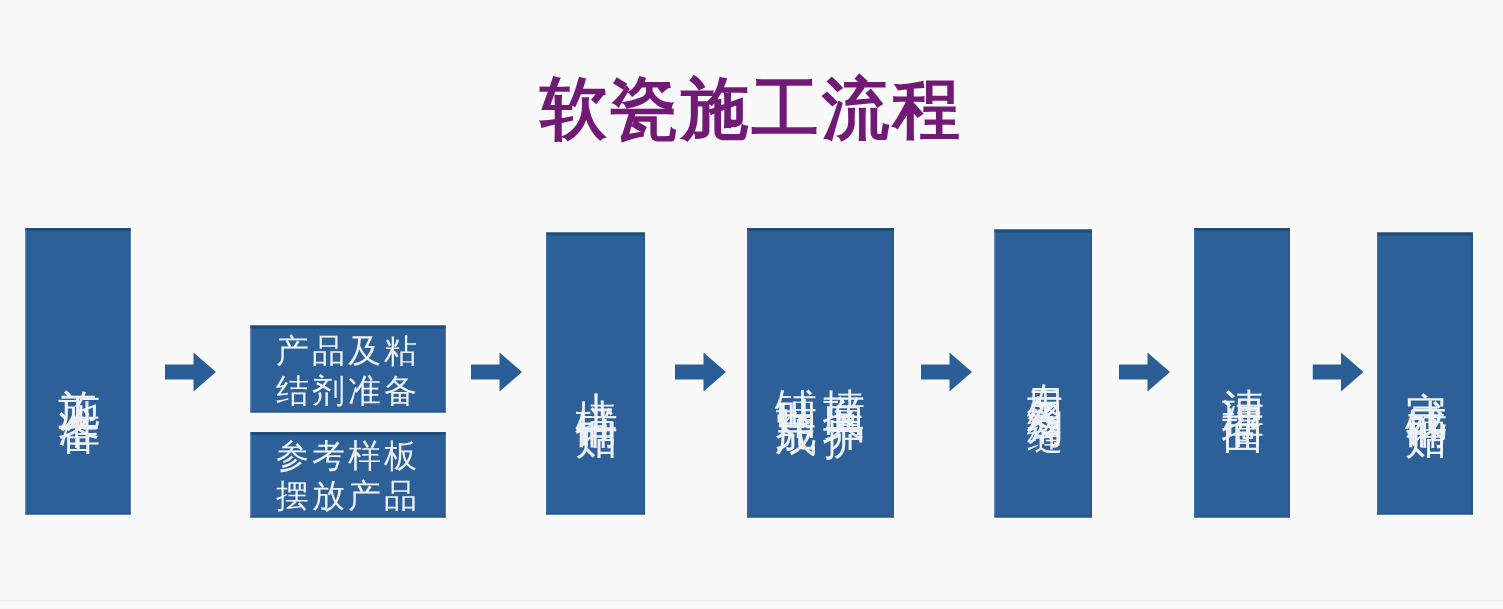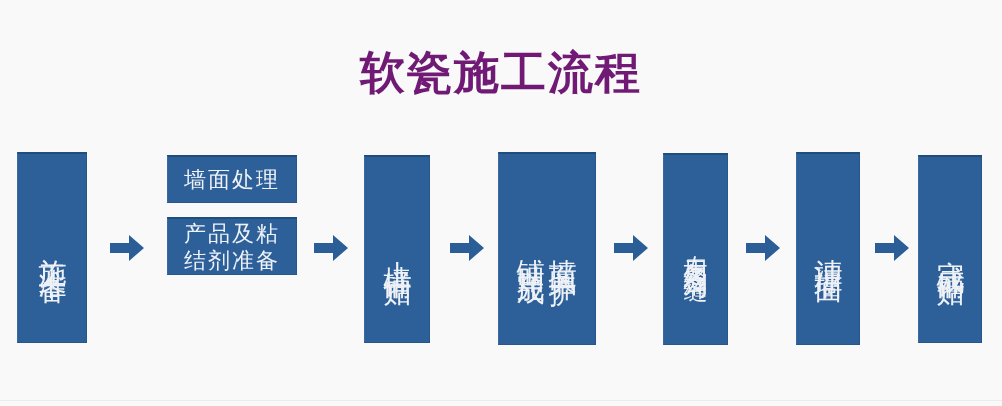--- a/index.html
+++ b/index.html
@@ -108,29 +108,30 @@
   <div class="box" style="left:17px; top:152px; width:70px; height:191px;">
     <div class="vtext">施工准备</div>
   </div>
 
   <div class="arrow" style="left:110px; top:233px;">
     <svg viewBox="0 0 34 30" xmlns="http://www.w3.org/2000/svg" aria-hidden="true">
       <path d="M0 10 L19 10 L19 2 L34 15 L19 28 L19 20 L0 20 Z" fill="currentColor"></path>
     </svg>
   </div>
 
-  <div class="box" style="left:167px; top:155px; width:130px; height:48px;">
-    <div class="htext">墙面处理</div>
-  </div>
 
   <div class="box" style="left:167px; top:217px; width:130px; height:58px;align-items:flex-end;">
     <div class="htext">产品及粘
 结剂准备</div>
   </div>
 
+  <div class="box" style="left:167px; top:288px; width:130px; height:57px;">
+    <div class="htext">参考样板
+摆放产品</div>
+  </div>
 
   <div class="arrow" style="left:314px; top:233px;">
     <svg viewBox="0 0 34 30" xmlns="http://www.w3.org/2000/svg" aria-hidden="true">
       <path d="M0 10 L19 10 L19 2 L34 15 L19 28 L19 20 L0 20 Z" fill="currentColor"></path>
     </svg>
   </div>
 
   <div class="box" style="left:364px; top:155px; width:66px; height:188px;">
     <div class="vtext">上墙铺贴</div>
   </div>

